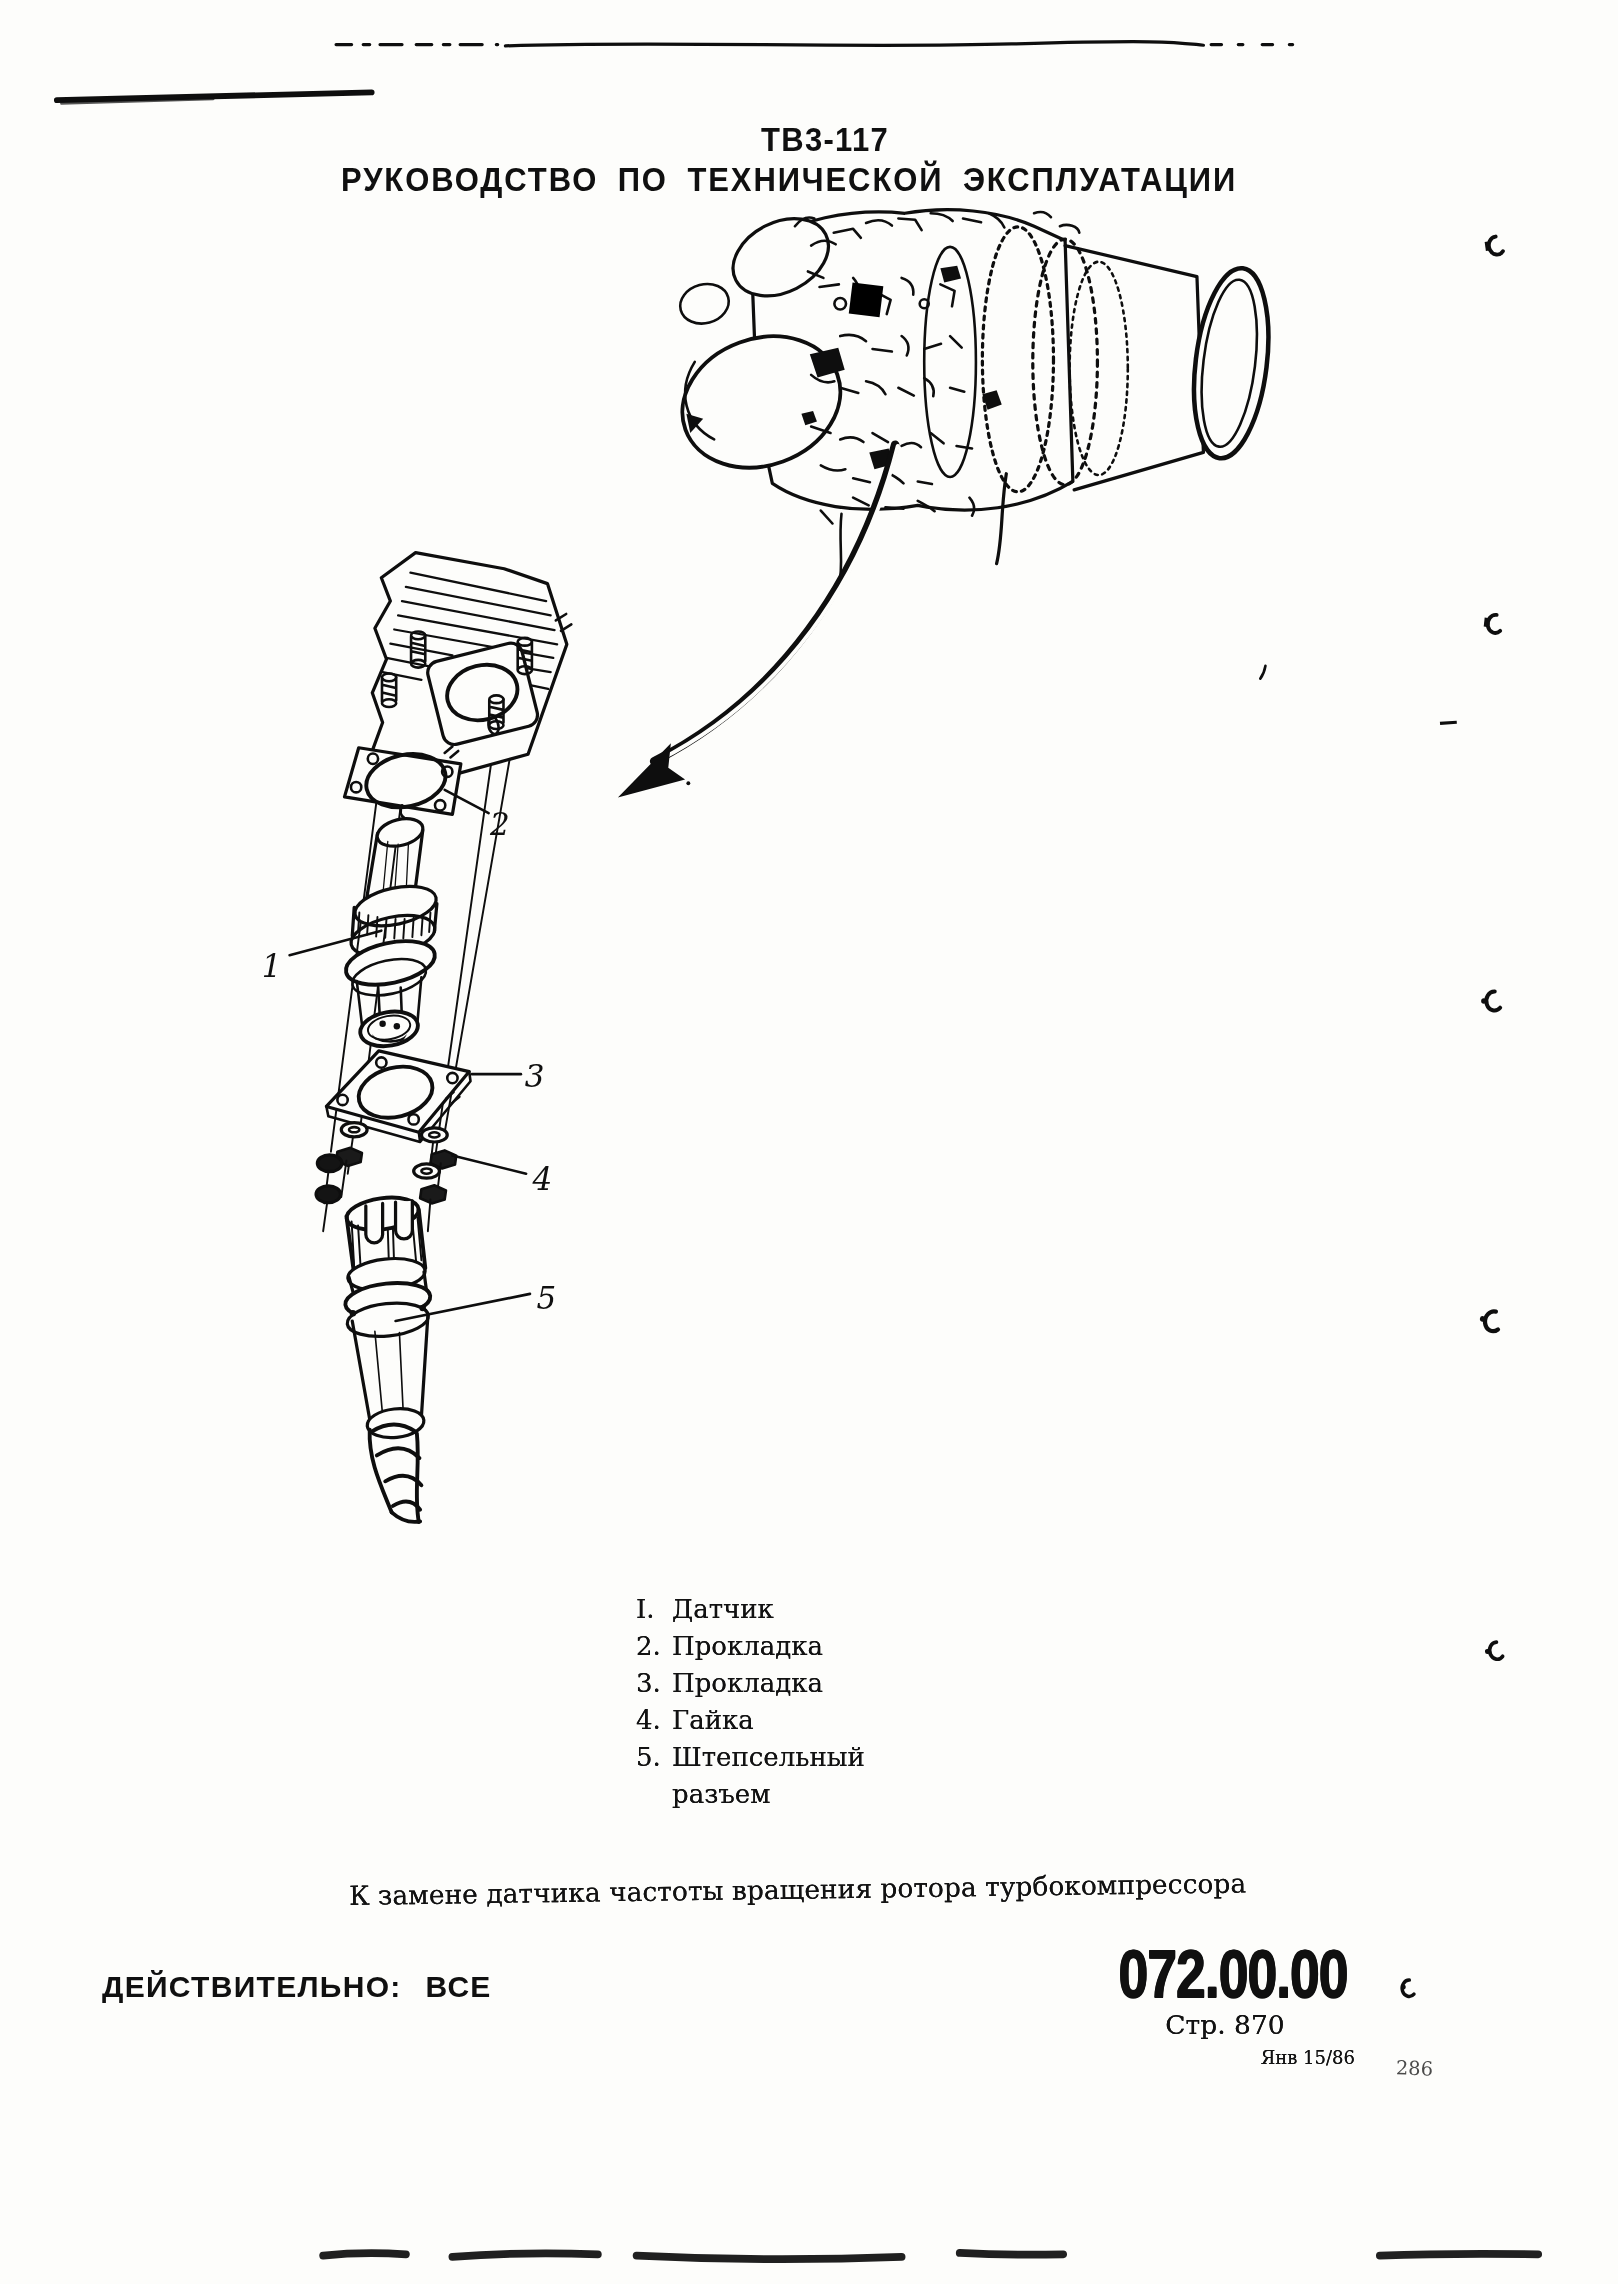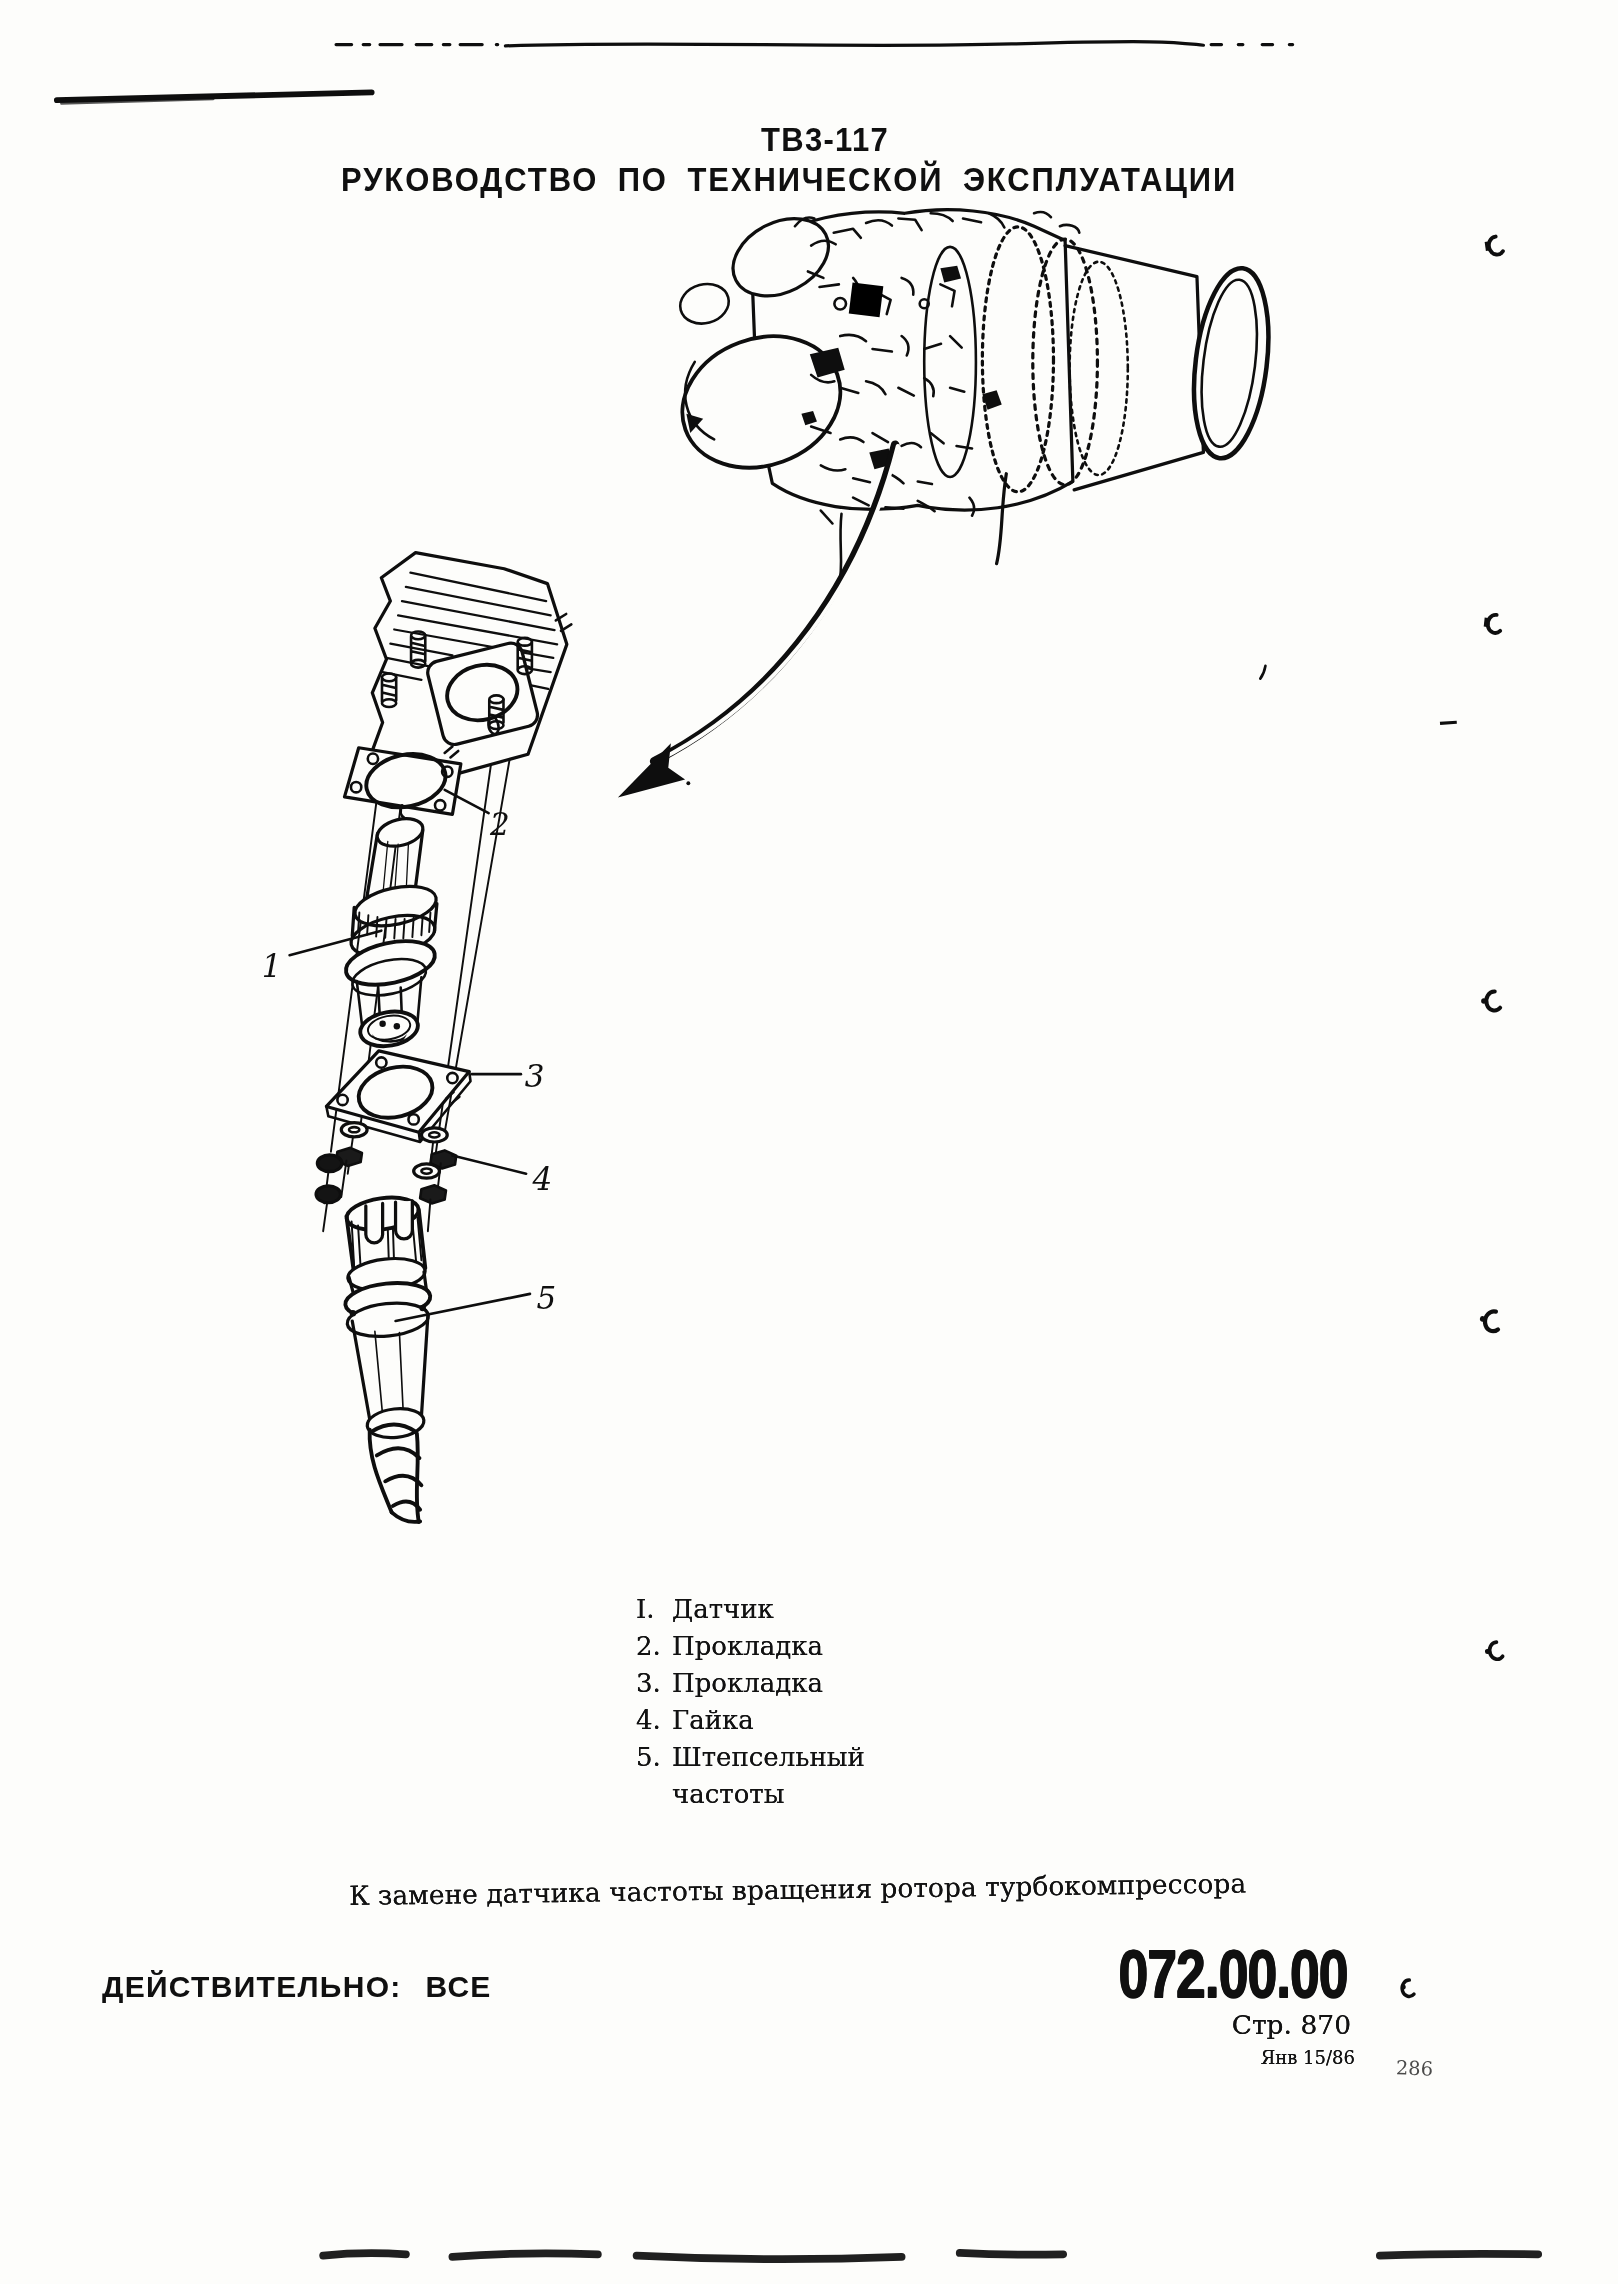--- a/index.html
+++ b/index.html
@@ -38,21 +38,21 @@
   .validity{
     left:102px;top:1970px;font-size:30px;font-weight:bold;letter-spacing:1.3px;
     white-space:nowrap;
   }
   .validity .val{margin-left:24px;}
   .chapter{
     left:1118px;top:1934px;font-size:67px;font-weight:bold;letter-spacing:-1.3px;
     transform:scale(0.80,1.02);transform-origin:left top;white-space:nowrap;
     text-shadow:1.3px 0 0 #101010,0 0.6px 0 #101010,1.3px 0.6px 0 #101010;
   }
-  .pageref{left:1099px;top:2009px;width:252px;text-align:right;font-size:26.5px;
+  .pageref{left:1099px;top:2009px;width:252px;text-align:center;font-size:26.5px;
     text-shadow:0 0 0.6px #1a1a1a;white-space:nowrap;}
   .revdate{left:1099px;top:2047px;width:256px;text-align:right;font-size:18px;
     text-shadow:0 0 0.6px #1a1a1a;white-space:nowrap;}
   .printmark{left:1396px;top:2057px;font-size:19.4px;color:#2b2b2b;
     transform:rotate(2deg);opacity:.85;}
   .partnum{font-family:"DejaVu Serif",serif;font-style:italic;font-size:48px;fill:#101010;}
 </style>
 </head>
 <body>
 
@@ -327,21 +327,21 @@
 
   <div class="abs title1">ТВ3-117</div>
   <div class="abs title2">РУКОВОДСТВО ПО ТЕХНИЧЕСКОЙ ЭКСПЛУАТАЦИИ</div>
 
   <div class="abs legend serifTxt">
     <div><span class="num">I.</span><span>Датчик</span></div>
     <div><span class="num">2.</span><span>Прокладка</span></div>
     <div><span class="num">3.</span><span>Прокладка</span></div>
     <div><span class="num">4.</span><span>Гайка</span></div>
     <div><span class="num">5.</span><span>Штепсельный</span></div>
-    <div class="cont">частоты</div>
+    <div class="cont">разъем</div>
   </div>
 
   <div class="abs caption serifTxt">К замене датчика частоты вращения ротора турбокомпрессора</div>
 
   <div class="abs validity">
     <span>ДЕЙСТВИТЕЛЬНО:</span><span class="val">ВСЕ</span>
   </div>
 
   <div class="abs chapter">072.00.00</div>
   <div class="abs pageref serifTxt">Стр. 870</div>

